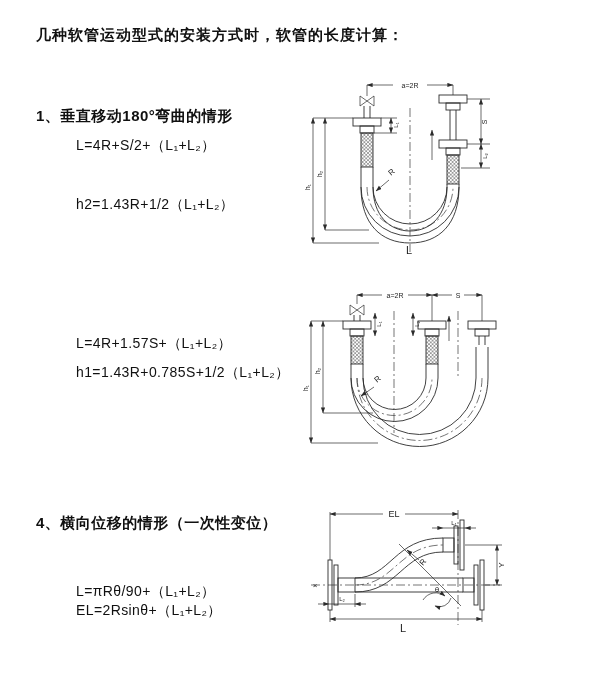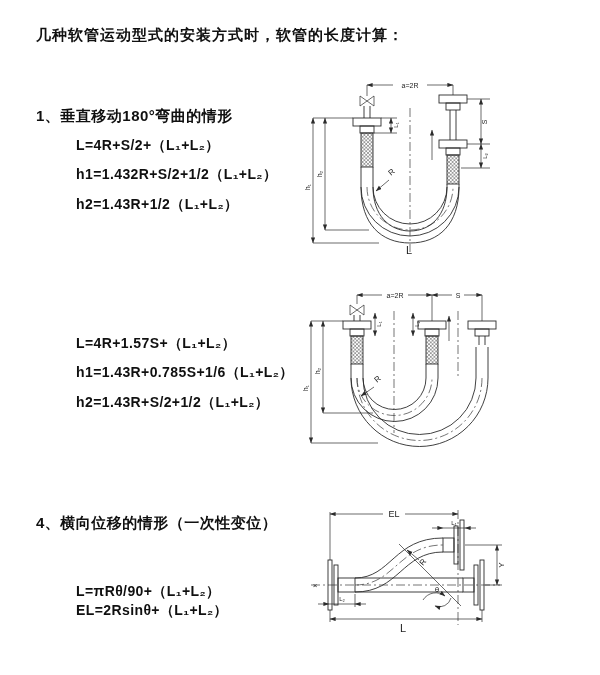--- a/index.html
+++ b/index.html
@@ -11,21 +11,21 @@
   .title {
     position:absolute; left:36px; top:26px;
     font-size:15px; font-weight:bold; letter-spacing:1px;
   }
   .sec-heading {
     position:absolute; left:36px;
     font-size:15px; font-weight:bold; letter-spacing:0.5px;
   }
   .formula {
     position:absolute; left:76px;
-    font-size:14px; font-weight:bold; letter-spacing:0.4px;
+    font-size:14px; font-weight:normal; letter-spacing:0.4px;
   }
   #s1-heading { top:107px; }
   #s1-f0 { top:137px; } #s1-f1 { top:166px; } #s1-f2 { top:196px; }
   #s2-heading { top:306px; }
   #s2-f0 { top:335px; } #s2-f1 { top:364px; } #s2-f2 { top:394px; }
   #s3-heading { top:514px; }
   #s3-f0 { top:543px;margin-top:40px; } #s3-f1 { top:572px; } #s3-f2 { top:602px; }
   .diagram { position:absolute; }
   #diagram1 { left:305px; top:72px; }
   #diagram2 { left:303px; top:283px; }
@@ -40,26 +40,24 @@
 </style>
 </head>
 <body>
 
 <div class="page">
 
   <div class="title">几种软管运动型式的安装方式时，软管的长度计算：</div>
 
   <div class="sec-heading" id="s1-heading">1、垂直移动180°弯曲的情形</div>
   <div class="formula" id="s1-f0">L=4R+S/2+（L₁+L₂）</div>
-  <div class="formula" id="s1-f1">h1=1.432R+S/2+1/2（L₁+L₂）</div>
   <div class="formula" id="s1-f2">h2=1.43R+1/2（L₁+L₂）</div>
 
   <div class="formula" id="s2-f0">L=4R+1.57S+（L₁+L₂）</div>
-  <div class="formula" id="s2-f1">h1=1.43R+0.785S+1/6（L₁+L₂）</div>
-  <div class="formula" id="s2-f2">h2=1.43R+S/2+1/2（L₁+L₂）</div>
+  <div class="formula" id="s2-f1">h1=1.43R+0.785S+1/2（L₁+L₂）</div>
 
   <div class="sec-heading" id="s3-heading">4、横向位移的情形（一次性变位）</div>
   <div class="formula" id="s3-f0">L=πRθ/90+（L₁+L₂）</div>
   <div class="formula" id="s3-f2">EL=2Rsinθ+（L₁+L₂）</div>
 
   <div class="diagram" id="diagram1">
     <svg width="235" height="190" viewBox="0 0 235 190">
       <defs>
         <marker id="d1a" markerWidth="9" markerHeight="7" refX="8" refY="3" orient="auto-start-reverse">
           <path d="M0,0 L8.5,3 L0,6 Z" fill="#2b2b2b"></path>

